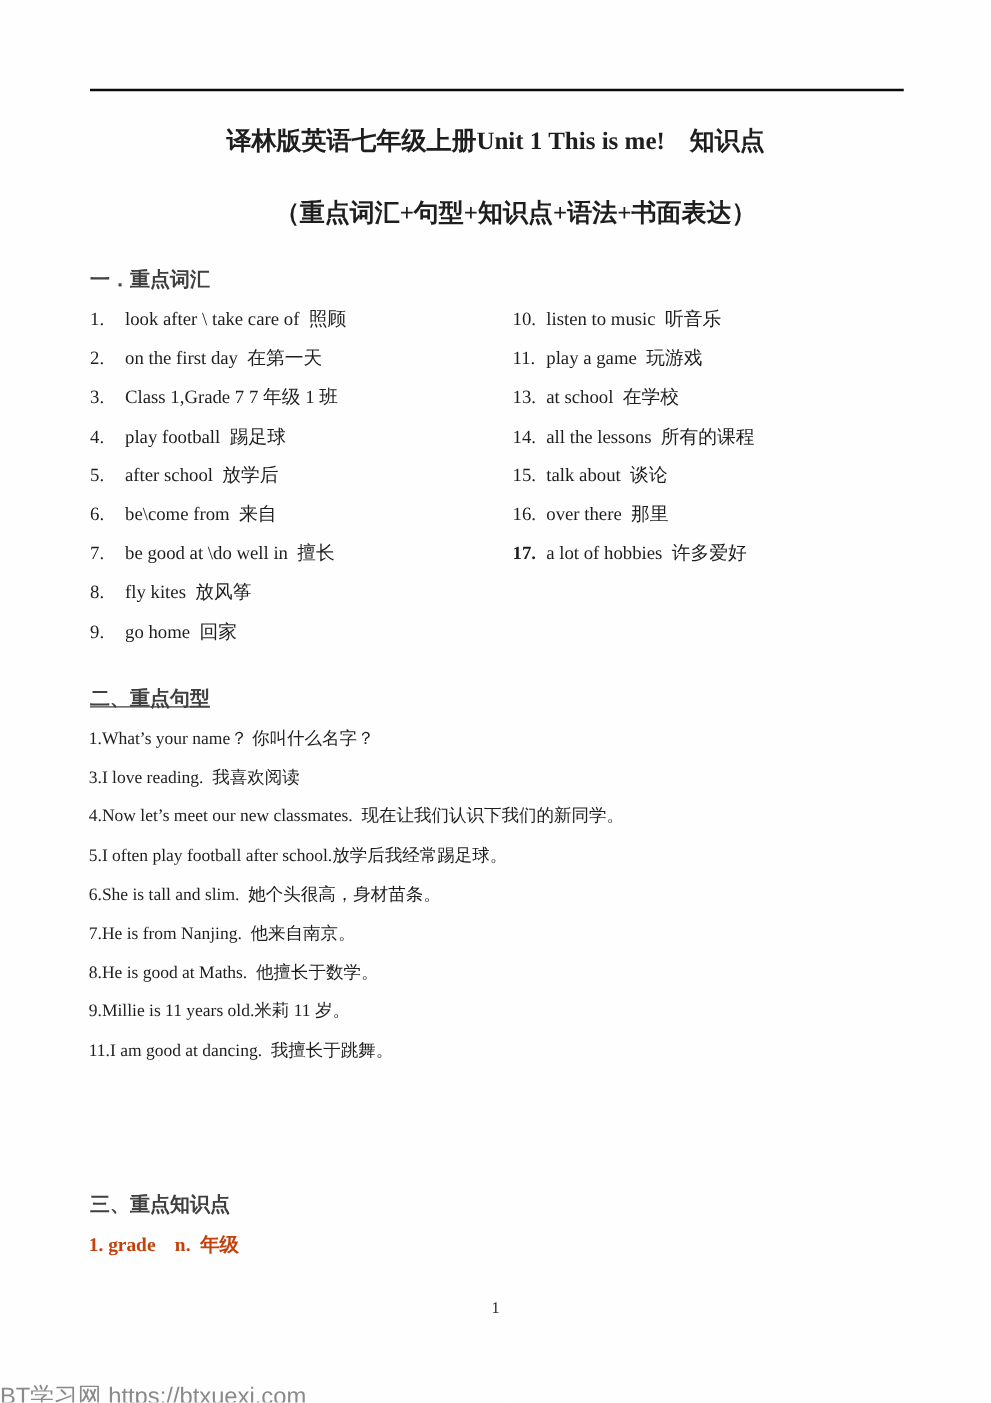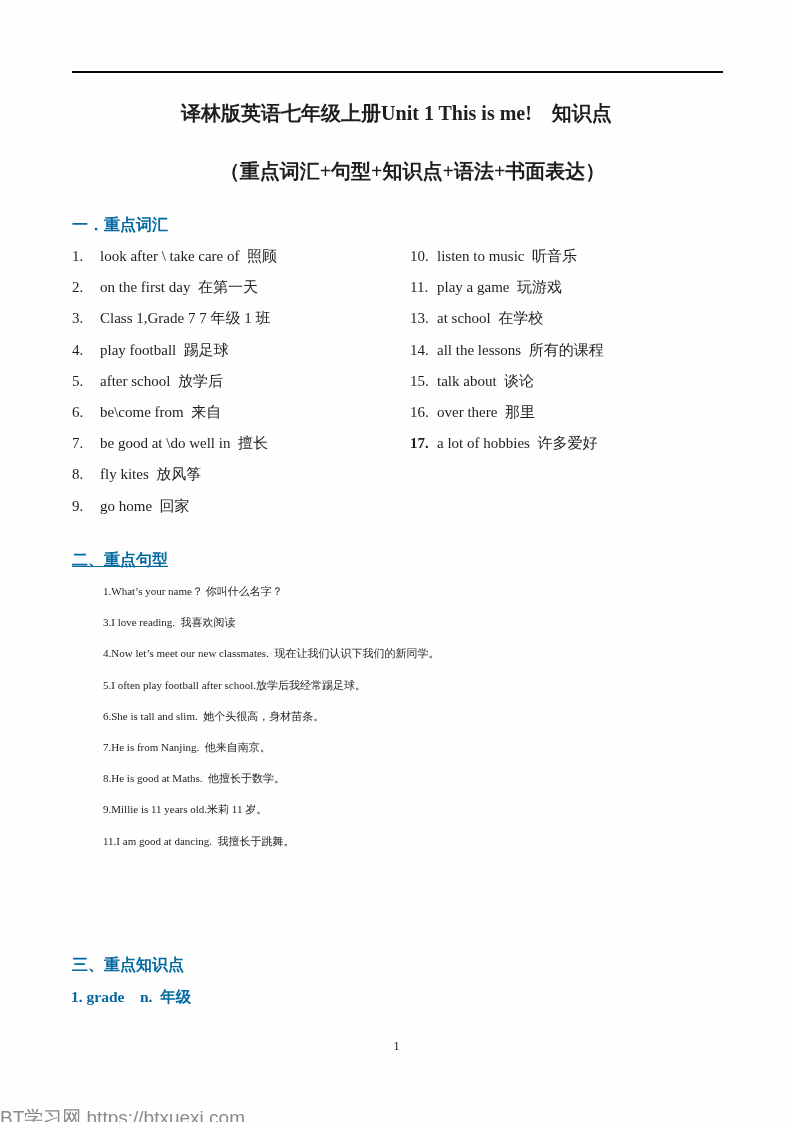--- a/index.html
+++ b/index.html
@@ -12,38 +12,38 @@
   .title{
     position:absolute;top:100px;left:0;width:100%;text-align:center;
     font-size:20px;font-weight:bold;line-height:27px;margin:0;white-space:pre;
   }
   .subtitle{
     position:absolute;top:142px;left:0;width:100%;text-align:center;
     font-size:20px;font-weight:bold;line-height:27px;margin:16px;white-space:pre;
   }
   .heading{
     position:absolute;left:72px;font-size:16px;font-weight:bold;line-height:22px;
-    font-family:"Liberation Sans", sans-serif;color:#0369a1;white-space:pre;
+    font-family:"Liberation Sans", sans-serif;color:#404040;white-space:pre;
   }
   .sec1{top:214px;}
   .sec2{top:549px;text-decoration:underline;}
   .sec3{top:954px;}
   .vocab-col{position:absolute;top:241px;font-size:15px;}
   .vocab-col.leftcol{left:72px;width:330px;}
   .vocab-col.rightcol{left:410px;width:330px;}
   .vrow{display:flex;height:31.2px;line-height:31.2px;white-space:pre;}
   .leftcol .vnum{width:28px;flex:0 0 28px;}
   .rightcol .vnum{width:27px;flex:0 0 27px;}
   .bold-num{font-weight:bold;}
   .vtext{white-space:pre;}
-  .sentences{position:absolute;top:576px;left:71px;width:660px;font-size:11px;margin-left:32px;}
+  .sentences{position:absolute;top:576px;left:71px;width:660px;font-size:14px;}
   .sentences p{margin:0;height:31.2px;line-height:31.2px;white-space:pre;}
   .knowledge-item{
     position:absolute;top:986px;left:71px;font-size:15.5px;font-weight:bold;
-    line-height:22px;white-space:pre;color:#0369a1;
+    line-height:22px;white-space:pre;color:#c2410c;
   }
   .pageno{
     position:absolute;top:1038px;left:0;width:100%;text-align:center;
     font-size:13px;line-height:16px;color:#2a2a2a;
   }
   .sitemark{
     position:absolute;top:1066px;left:0;width:100%;text-align:left;
     font-family:Liberation Sans, sans-serif;font-size:19px;line-height:26px;
     color:#8a8a8a;white-space:pre;margin-top:39px;
   }

